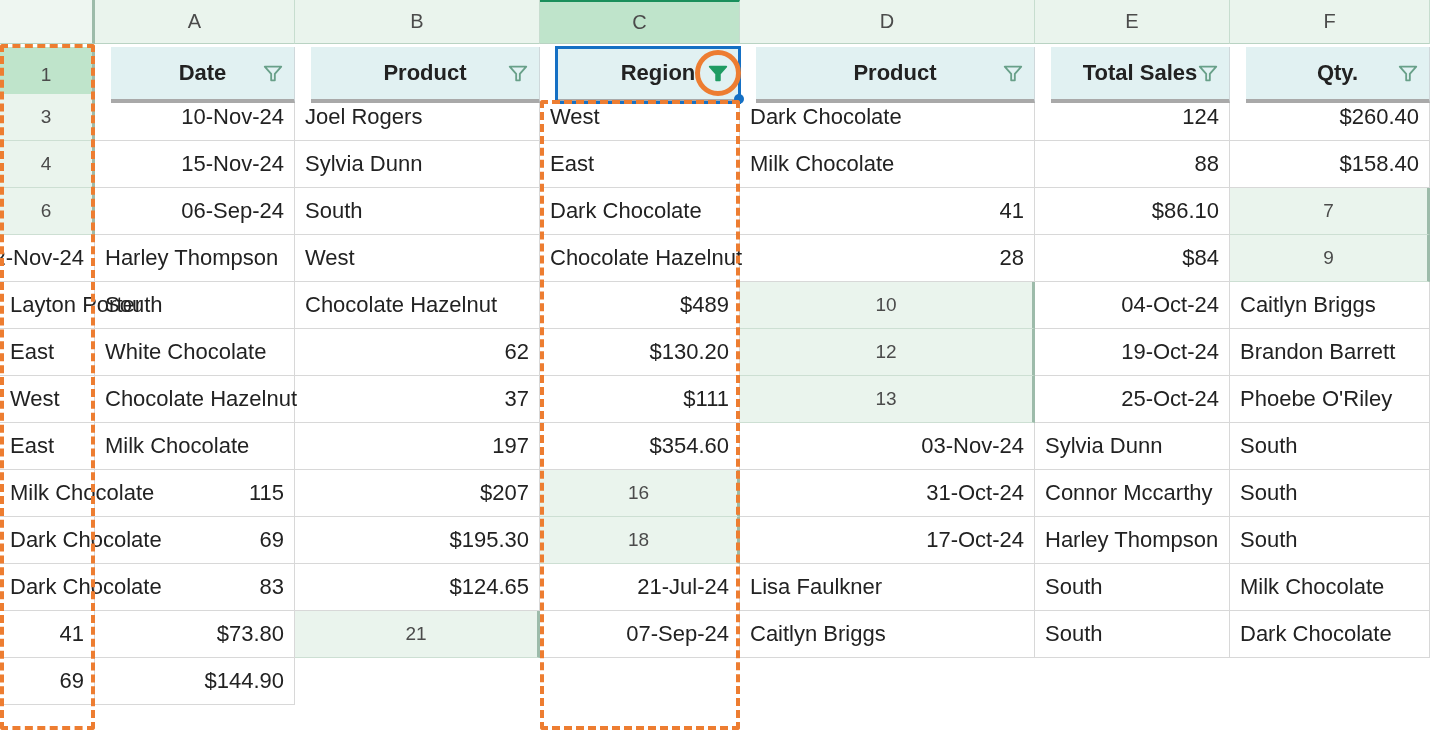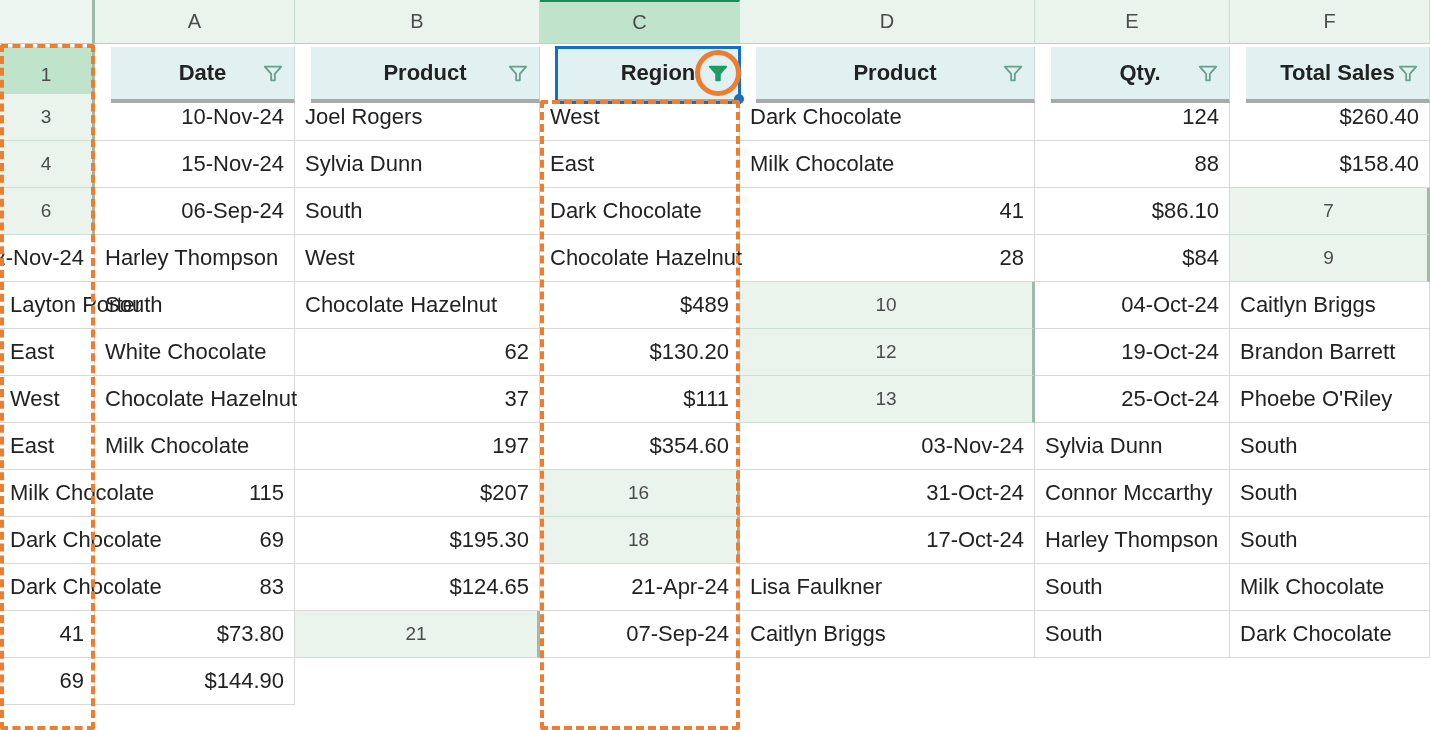--- a/index.html
+++ b/index.html
@@ -173,35 +173,35 @@
       </div>
       <div class="hdr">
         <span class="hdr-text">Product</span>
         <div class="filter-btn">
           <svg viewBox="0 0 24 24">
             <polygon points="3,5 21,5 14,13 14,20 10,20 10,13" style="fill:none;stroke:#68a089;stroke-width:2;stroke-linejoin:round"></polygon>
           </svg>
         </div>
       </div>
       <div class="hdr">
+        <span class="hdr-text">Total Sales</span>
+        <div class="filter-btn">
+          <svg viewBox="0 0 24 24">
+            <polygon points="3,5 21,5 14,13 14,20 10,20 10,13" style="fill:none;stroke:#68a089;stroke-width:2;stroke-linejoin:round"></polygon>
+          </svg>
+        </div>
+      </div>
+      <div class="hdr">
         <span class="hdr-text">Qty.</span>
         <div class="filter-btn">
           <svg viewBox="0 0 24 24">
             <polygon points="3,5 21,5 14,13 14,20 10,20 10,13" style="fill:none;stroke:#68a089;stroke-width:2;stroke-linejoin:round"></polygon>
           </svg>
         </div>
       </div>
-      <div class="hdr">
-        <span class="hdr-text">Total Sales</span>
-        <div class="filter-btn">
-          <svg viewBox="0 0 24 24">
-            <polygon points="3,5 21,5 14,13 14,20 10,20 10,13" style="fill:none;stroke:#68a089;stroke-width:2;stroke-linejoin:round"></polygon>
-          </svg>
-        </div>
-      </div>
       <div class="rowhead">3</div>
       <div class="cell c">
         <span>10-Nov-24</span>
       </div>
       <div class="cell ">
         <span>Joel Rogers</span>
       </div>
       <div class="cell ">
         <span>West</span>
       </div>
@@ -388,21 +388,21 @@
       <div class="cell ">
         <span>Dark Chocolate</span>
       </div>
       <div class="cell r">
         <span>83</span>
       </div>
       <div class="cell r">
         <span>$124.65</span>
       </div>
       <div class="cell c">
-        <span>21-Apr-24</span>
+        <span>21-Jul-24</span>
       </div>
       <div class="cell ">
         <span>Lisa Faulkner</span>
       </div>
       <div class="cell ">
         <span>South</span>
       </div>
       <div class="cell ">
         <span>Milk Chocolate</span>
       </div>

